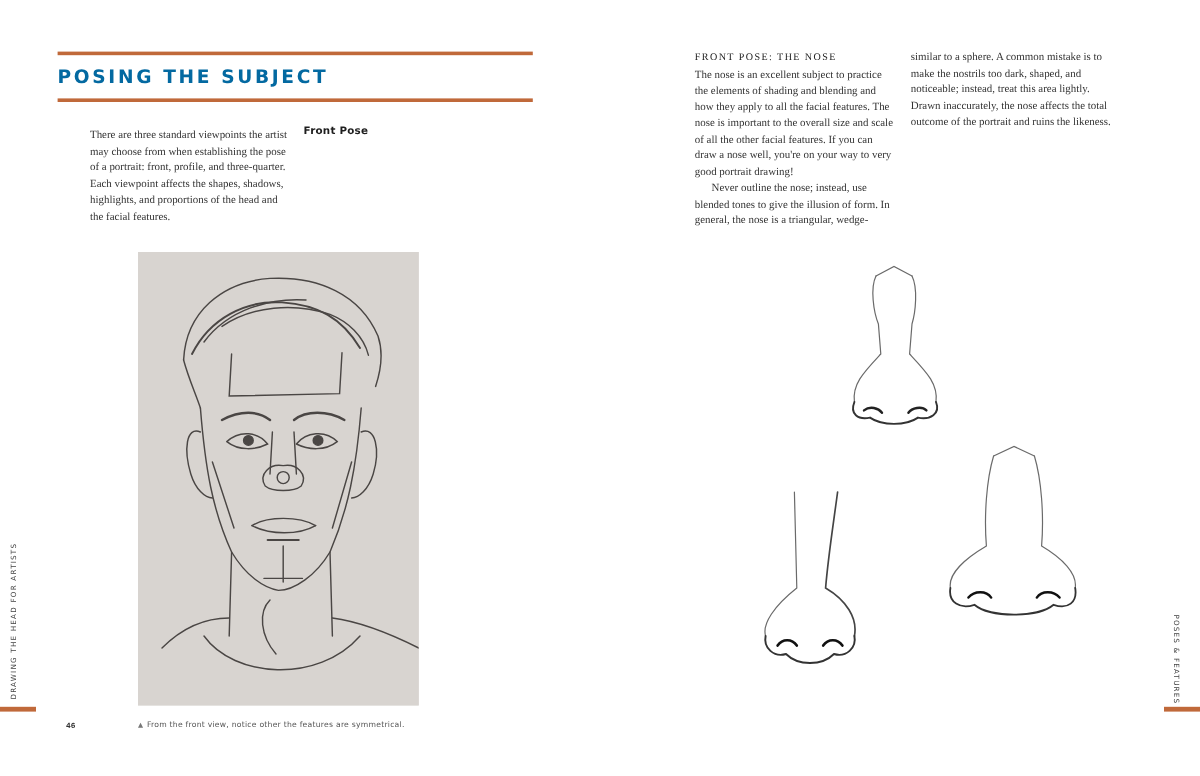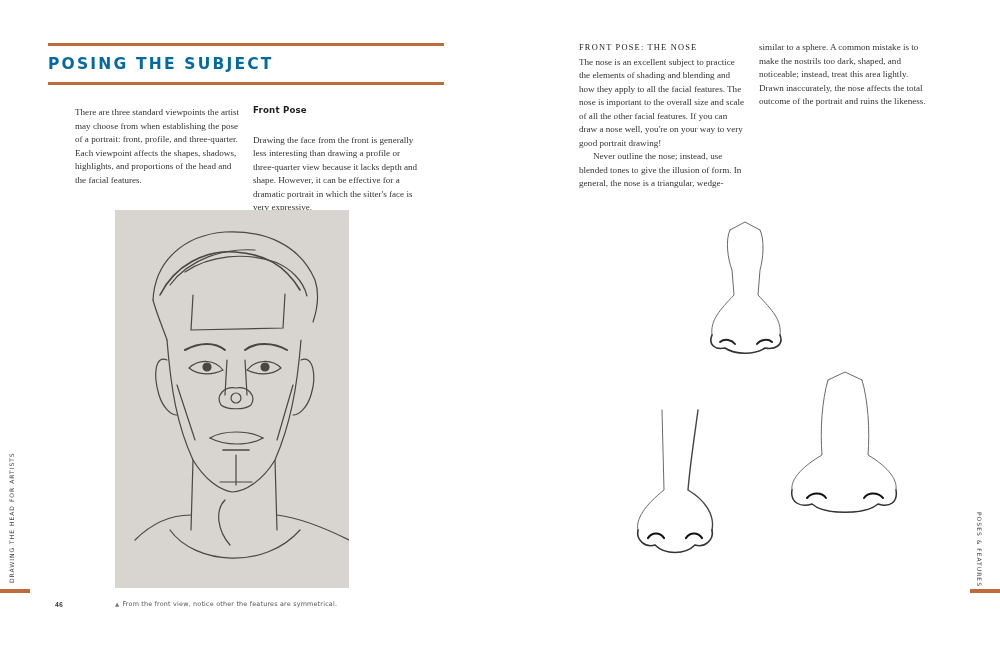--- a/index.html
+++ b/index.html
@@ -15,21 +15,21 @@
     text-align: left; font-family: "DejaVu Sans", sans-serif;
     font-size: 15.5px; font-weight: 600; letter-spacing: 2.2px; color: #0369a1;
   }
   .body-text {
     position: absolute; font-size: 9.1px; line-height: 13.5px; color: #333;
   }
   .body-text p { margin: 0; }
   .body-text p.indent { text-indent: 14px; }
   .subhead {
     font-family: "DejaVu Sans", sans-serif; font-weight: 700; font-size: 8.6px;
-    color: #1e1e1e; margin-bottom: 16px; letter-spacing: 0.2px;
+    color: #1e1e1e; margin-bottom: 2px; letter-spacing: 0.2px;
   }
   .subhead-caps {
     font-family: Liberation Serif, serif; font-size: 8.4px; letter-spacing: 1.2px;
     color: #222; margin-bottom: 1px;
   }
   .photo {
     position: absolute; left: 115px; top: 210px; width: 234px; height: 378px;
     background: #d9d5d1; overflow: hidden;
   }
   .photo svg, .noses svg { width: 100%; height: 100%; display: block; }
@@ -59,21 +59,20 @@
   <div class="rule" style="left:48px; width:396px; top:43px;"></div>
   <div class="title">POSING THE SUBJECT</div>
   <div class="rule" style="left:48px; width:396px; top:82px;"></div>
 
   <div class="body-text" style="left:75px; top:106px; width:168px;">
     <p>There are three standard viewpoints the artist may choose from when establishing the pose of a portrait: front, profile, and three-quarter. Each viewpoint affects the shapes, shadows, highlights, and proportions of the head and the facial features.</p>
   </div>
 
   <div class="body-text" style="left:253px; top:104px; width:168px;">
     <div class="subhead">Front Pose</div>
-    <p>Drawing the face from the front is generally less interesting than drawing a profile or three-quarter view because it lacks depth and shape. However, it can be effective for a dramatic portrait in which the sitter's face is very expressive.</p>
   </div>
 
   <div class="photo">
     <svg viewBox="0 0 234 378">
       <rect width="234" height="378" fill="#d8d4d0"></rect>
       <g fill="none" stroke="#4a4644" stroke-width="1.2" stroke-linecap="round">
 
         <path d="M38 90 C40 50 70 25 110 22 C150 20 185 35 200 70 C205 85 202 100 198 112"></path>
         <path d="M45 85 C60 55 90 40 120 42 C150 44 170 55 185 80" stroke-width="1.6"></path>
         <path d="M55 75 C75 48 110 38 140 40"></path>

